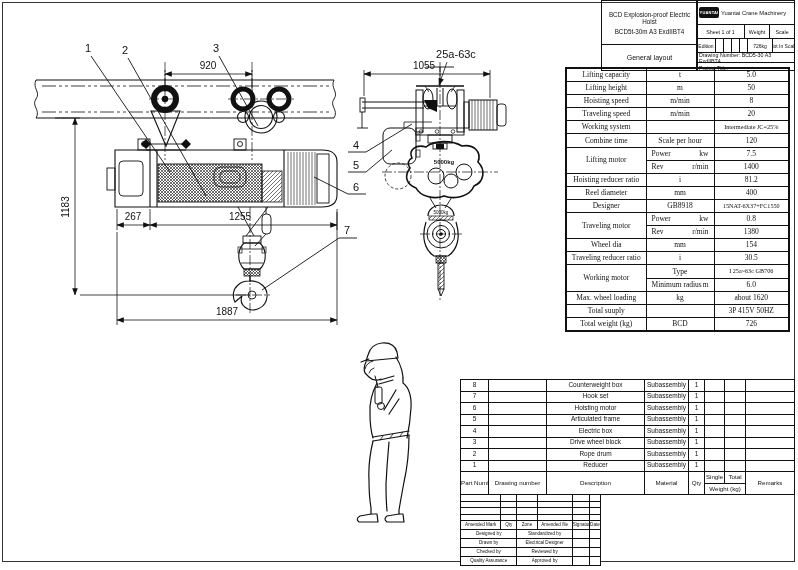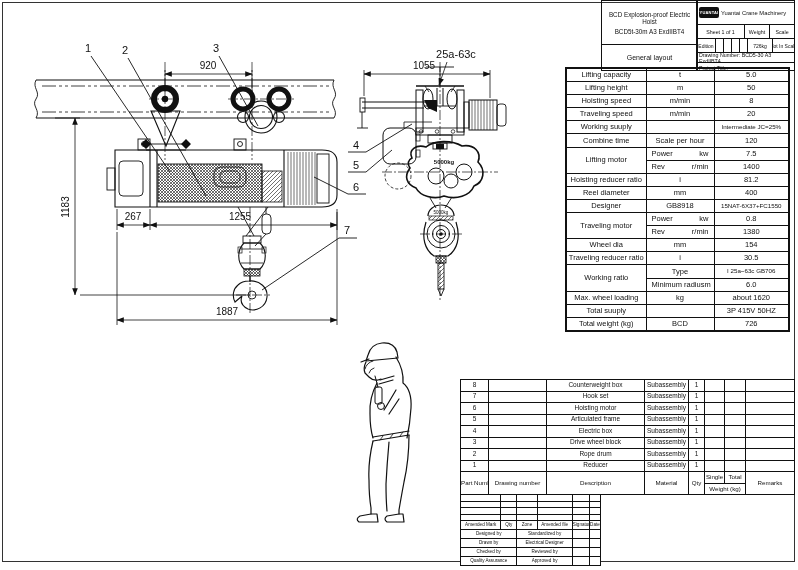--- a/index.html
+++ b/index.html
@@ -3,21 +3,21 @@
 <meta charset="utf-8">
 <style>
   html,body{margin:0;padding:0;background:#fff;}
   body{width:798px;height:570px;position:relative;overflow:hidden;
        font-family:"Liberation Sans",sans-serif;color:#111;}
   .frame{position:absolute;left:2px;top:2px;width:791px;height:558px;border:1.5px solid #333;}
   svg text{font-family:"Liberation Sans",sans-serif;fill:#111;}
   table{border-collapse:collapse;table-layout:fixed;background:#fff;}
   td{border:1px solid #111;padding:0;text-align:center;overflow:hidden;white-space:nowrap;line-height:1.05;}
   
-  .spec{position:absolute;left:565px;top:67px;width:223px;border:2px solid #111;}
+  .spec{position:absolute;left:565px;top:67px;width:223px;border:2px solid #111;font-family:Liberation Serif, serif;}
   .spec td{font-size:7.5px;height:12.1px;}
   .spec td.sm{font-size:6.2px;}
   .spec .split{display:flex;justify-content:space-between;padding:0 5px;}
   
   .parts{position:absolute;left:460px;top:379px;width:334px;border:1.5px solid #111;}
   .parts td{font-size:6.5px;height:10.5px;}
   .parts td.hd{font-size:6.2px;}
   
   .tb{position:absolute;top:494px;border:1.5px solid #111;}
   .amend{left:460px;width:141px;}
@@ -262,21 +262,21 @@
         <td rowspan="1">Hoisting speed</td>
         <td>m/min</td>
         <td>8</td>
       </tr>
       <tr>
         <td rowspan="1">Traveling speed</td>
         <td>m/min</td>
         <td>20</td>
       </tr>
       <tr>
-        <td rowspan="1">Working suuply</td>
+        <td rowspan="1">Working system</td>
         <td></td>
         <td class="sm">Intermediate JC=25%</td>
       </tr>
       <tr>
         <td rowspan="1">Combine time</td>
         <td>Scale per hour</td>
         <td>120</td>
       </tr>
       <tr>
         <td rowspan="2">Lifting motor</td>
@@ -335,21 +335,21 @@
         <td rowspan="1">Wheel dia</td>
         <td>mm</td>
         <td>154</td>
       </tr>
       <tr>
         <td rowspan="1">Traveling reducer ratio</td>
         <td>i</td>
         <td>30.5</td>
       </tr>
       <tr>
-        <td rowspan="2">Working ratio</td>
+        <td rowspan="2">Working motor</td>
         <td>Type</td>
         <td class="sm">I 25a~63c GB706</td>
       </tr>
       <tr>
         <td>
           <div class="split">
             <span>Minimum radius</span>
             <span>m</span>
           </div>
         </td>

